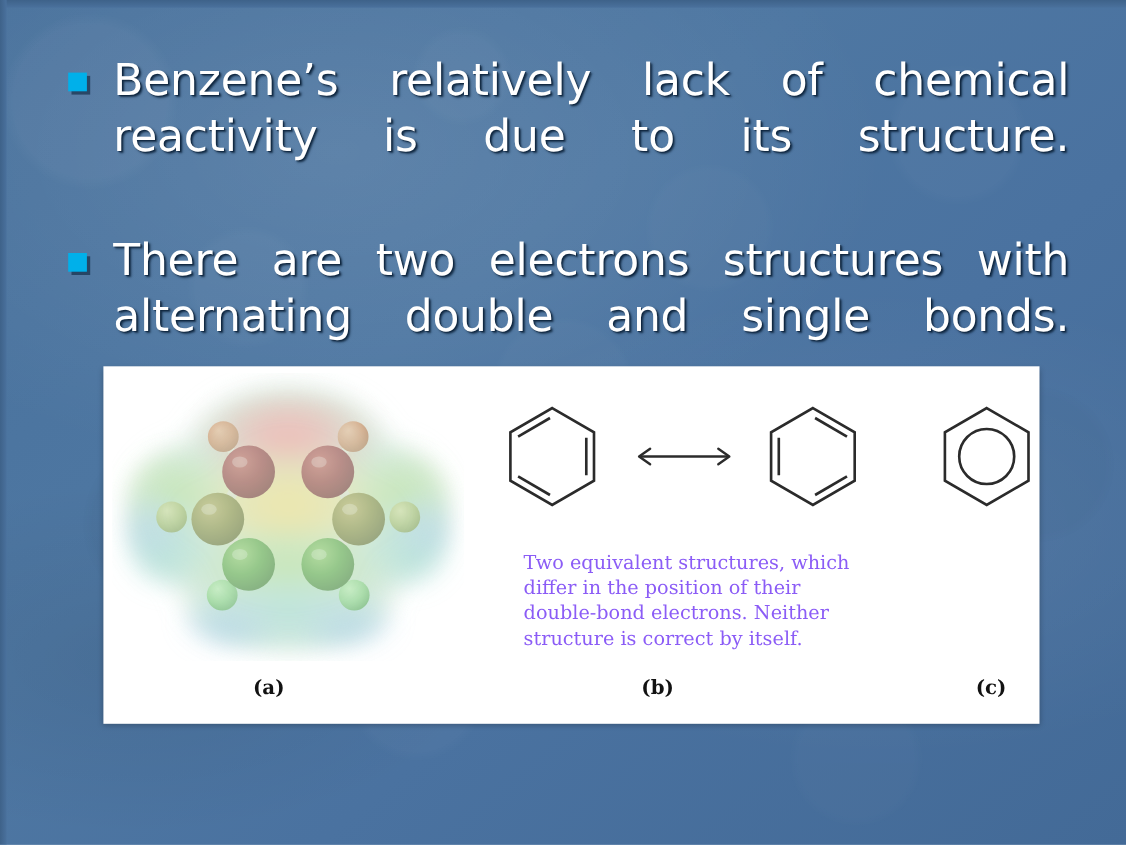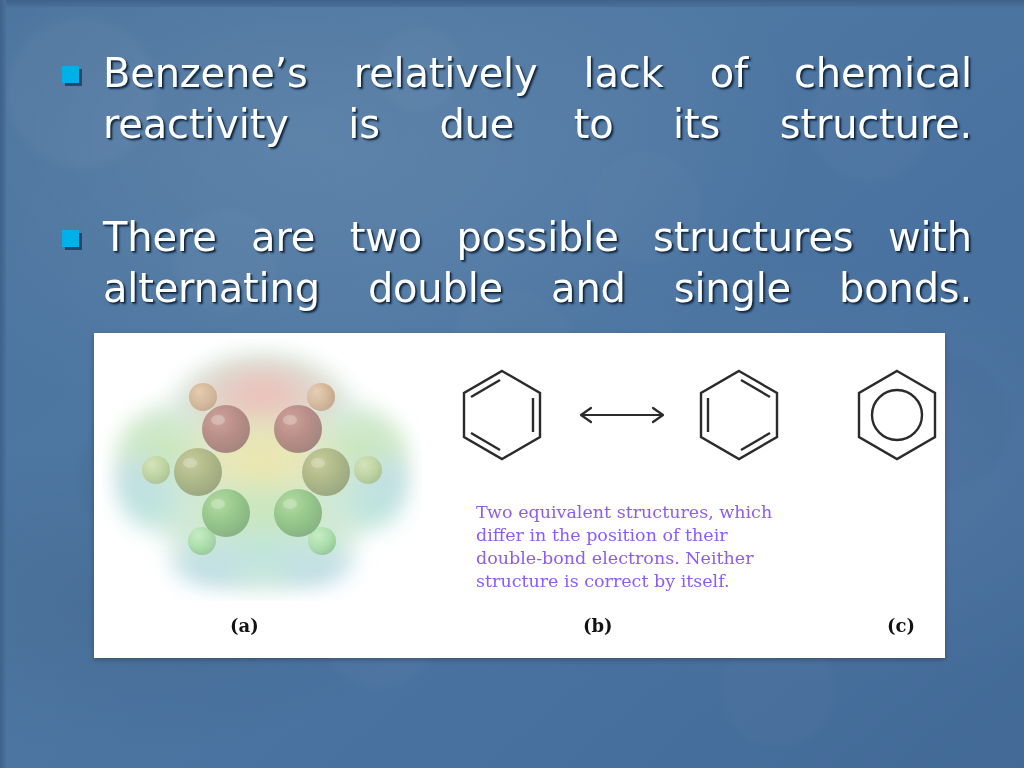--- a/index.html
+++ b/index.html
@@ -159,21 +159,21 @@
 
   <div id="bullets">
 
     <div class="bullet-row">
       <span class="bullet-marker"></span>
       <span class="bullet-text">Benzene’s relatively lack of chemical reactivity is due to its structure.</span>
     </div>
 
     <div class="bullet-row">
       <span class="bullet-marker"></span>
-      <span class="bullet-text">There are two possible structures with alternating double and single bonds.</span>
+      <span class="bullet-text">There are two electrons structures with alternating double and single bonds.</span>
     </div>
 
   </div>
 
   <div id="figure-panel">
 
     <div id="espmap-wrap">
       <svg width="320" height="262" viewBox="0 0 320 262">
         <defs>
 

